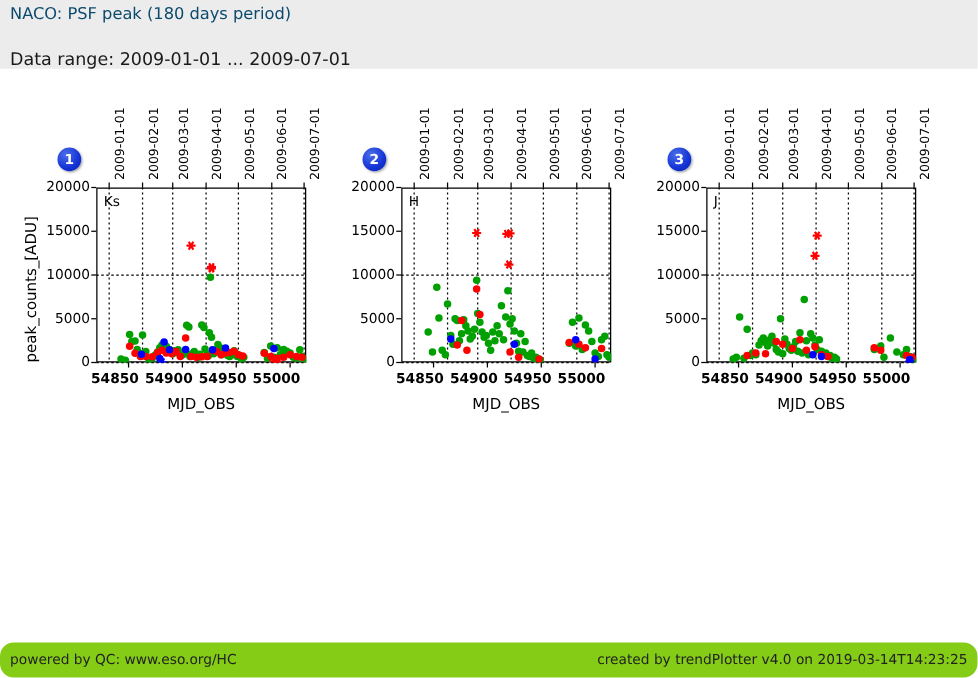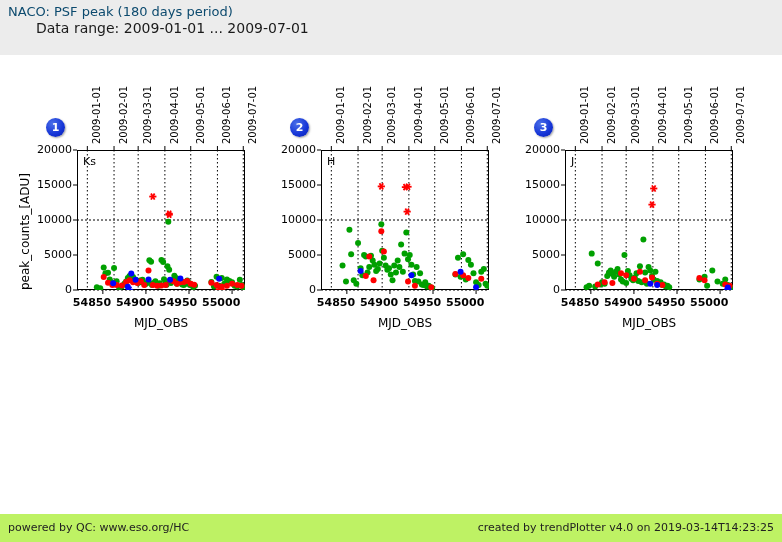--- a/index.html
+++ b/index.html
@@ -11,26 +11,27 @@
   }
   #header{
     position:absolute;left:0;top:0;width:782px;height:55px;
     background:#ececec;
   }
   #title{
     position:absolute;left:8px;top:4px;
     font-size:13px;color:#0c4a6e;white-space:nowrap;
   }
   #subtitle{
-    position:absolute;left:8px;top:20px;
-    font-size:14px;color:#1a1a1a;white-space:nowrap;margin-left:28px;
+    position:absolute;left:8px;top:40px;
+    font-size:14px;color:#1a1a1a;white-space:nowrap;
   }
   #footer{
     position:absolute;left:0;top:514px;width:782px;height:28px;
-    background:#bef264;
+    background:#84cc16;
+    border-radius:11px;
   }
   #footer-left{
     position:absolute;left:8px;top:7px;font-size:11px;color:#222;
   }
   #footer-right{
     position:absolute;right:8px;top:7px;font-size:11px;color:#222;
   }
   #plots{position:absolute;left:0;top:55px;width:782px;height:459px;}
   .panel{position:absolute;top:0;width:260px;height:290px;}
   .badge{

